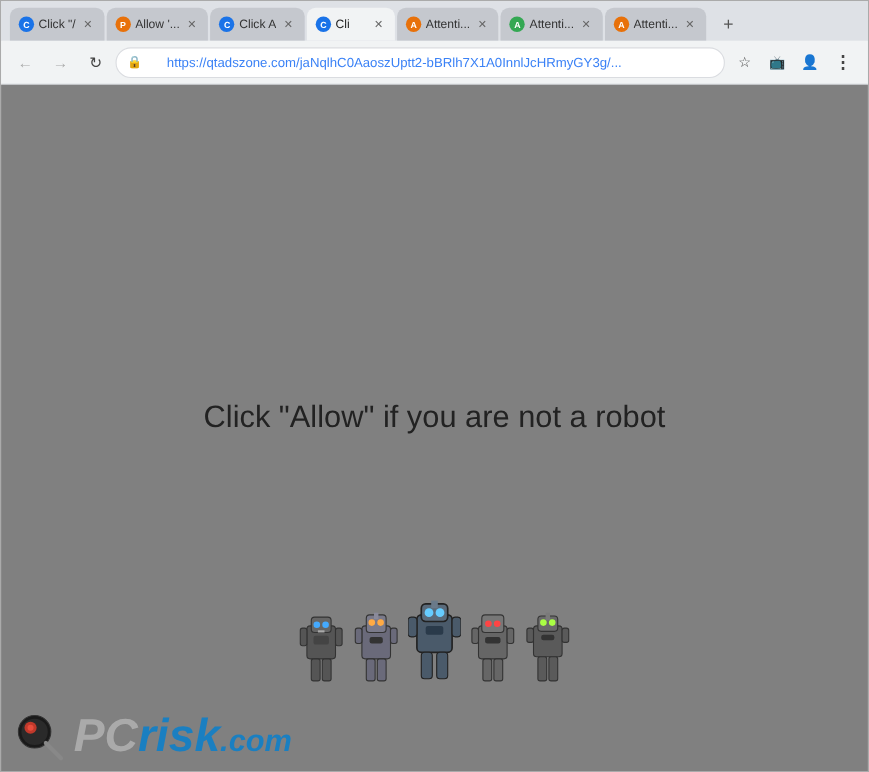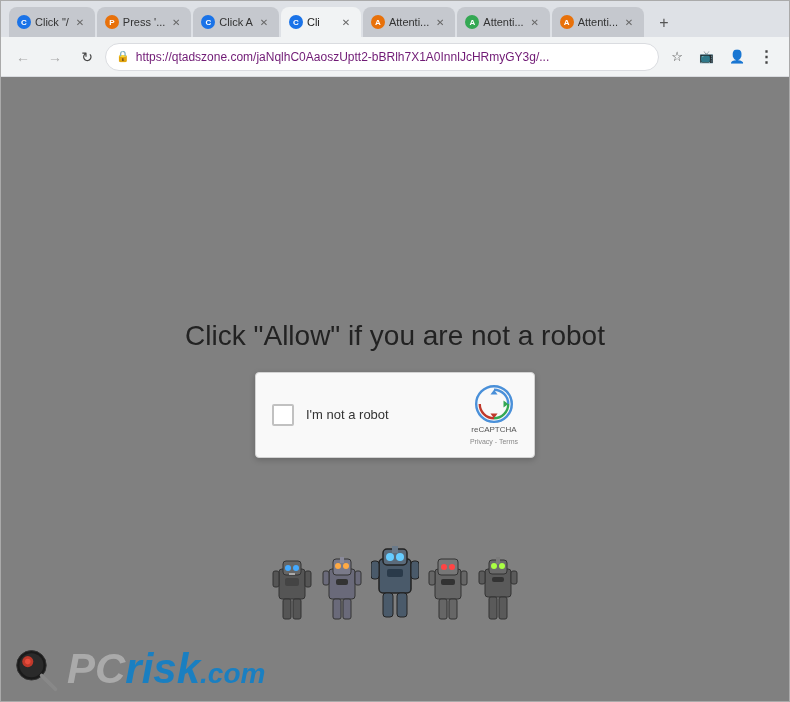--- a/index.html
+++ b/index.html
@@ -113,21 +113,21 @@
       border: 1px solid #dadce0;
       border-radius: 14px;
       display: flex;
       align-items: center;
       padding: 0 10px;
       gap: 6px;
       font-size: 12px;
       color: #333;
     }
     .address-bar .lock-icon { color: #555; font-size: 11px; }
-    .address-text { flex: 1; font-size: 12px; color: #701a75; overflow: hidden; text-overflow: ellipsis; white-space: nowrap; }
+    .address-text { flex: 1; font-size: 12px; color: #3b82f6; overflow: hidden; text-overflow: ellipsis; white-space: nowrap; margin-left: 16px; }
 
     .nav-actions {
       display: flex;
       align-items: center;
       gap: 2px;
     }
 
     
     .page-content {
       flex: 1;
@@ -272,21 +272,21 @@
   <div class="tabs-bar">
 
     <div class="tab">
       <div class="favicon-circle tab-favicon" style="background:#1a73e8; color:#fff;">C</div>
       <span class="tab-title">Click "/</span>
       <div class="tab-close">✕</div>
     </div>
 
     <div class="tab">
       <div class="favicon-circle tab-favicon" style="background:#e8710a; color:#fff;">P</div>
-      <span class="tab-title">Press '...</span>
+      <span class="tab-title">Allow '...</span>
       <div class="tab-close">✕</div>
     </div>
 
     <div class="tab">
       <div class="favicon-circle tab-favicon" style="background:#1a73e8; color:#fff;">C</div>
       <span class="tab-title">Click A</span>
       <div class="tab-close">✕</div>
     </div>
 
     <div class="tab active">
@@ -334,40 +334,20 @@
       <div class="nav-btn" style="font-size:13px;">👤</div>
       <div class="nav-btn" style="font-size:16px; font-weight:bold; letter-spacing:1px;">⋮</div>
     </div>
   </div>
 
   <div class="page-content">
     <div class="page-inner">
 
       <div class="main-text">Click "Allow"   if you are not   a robot</div>
 
-      <div class="recaptcha-widget">
-        <div class="recaptcha-left">
-          <div class="recaptcha-checkbox"></div>
-          <span class="recaptcha-label">I'm not a robot</span>
-        </div>
-        <div class="recaptcha-right">
-
-          <svg class="recaptcha-logo" viewBox="0 0 64 64" xmlns="http://www.w3.org/2000/svg">
-            <circle cx="32" cy="32" r="30" fill="none" stroke="#4a90d9" stroke-width="4"></circle>
-            <path d="M32 8 A24 24 0 0 1 56 32" stroke="#4a90d9" stroke-width="4" fill="none"></path>
-            <path d="M32 8 L26 16 L38 16 Z" fill="#4a90d9"></path>
-            <path d="M32 56 A24 24 0 0 1 8 32" stroke="#c0392b" stroke-width="4" fill="none"></path>
-            <path d="M32 56 L38 48 L26 48 Z" fill="#c0392b"></path>
-            <path d="M56 32 A24 24 0 0 1 32 56" stroke="#34a853" stroke-width="4" fill="none"></path>
-            <path d="M56 32 L48 26 L48 38 Z" fill="#34a853"></path>
-          </svg>
-          <div class="recaptcha-brand">reCAPTCHA</div>
-          <div class="recaptcha-links">Privacy - Terms</div>
-        </div>
-      </div>
 
       <div class="robots-container">
 
         <svg width="42" height="68" viewBox="0 0 42 68">
           <rect x="8" y="16" width="26" height="30" rx="3" fill="#555" stroke="#333" stroke-width="1"></rect>
           <rect x="12" y="8" width="18" height="14" rx="3" fill="#666" stroke="#333" stroke-width="1"></rect>
           <circle cx="17" cy="15" r="3" fill="#4af"></circle>
           <circle cx="25" cy="15" r="3" fill="#4af"></circle>
           <rect x="18" y="20" width="6" height="2" fill="#aaa"></rect>
           <rect x="14" y="25" width="14" height="8" rx="2" fill="#444"></rect>

